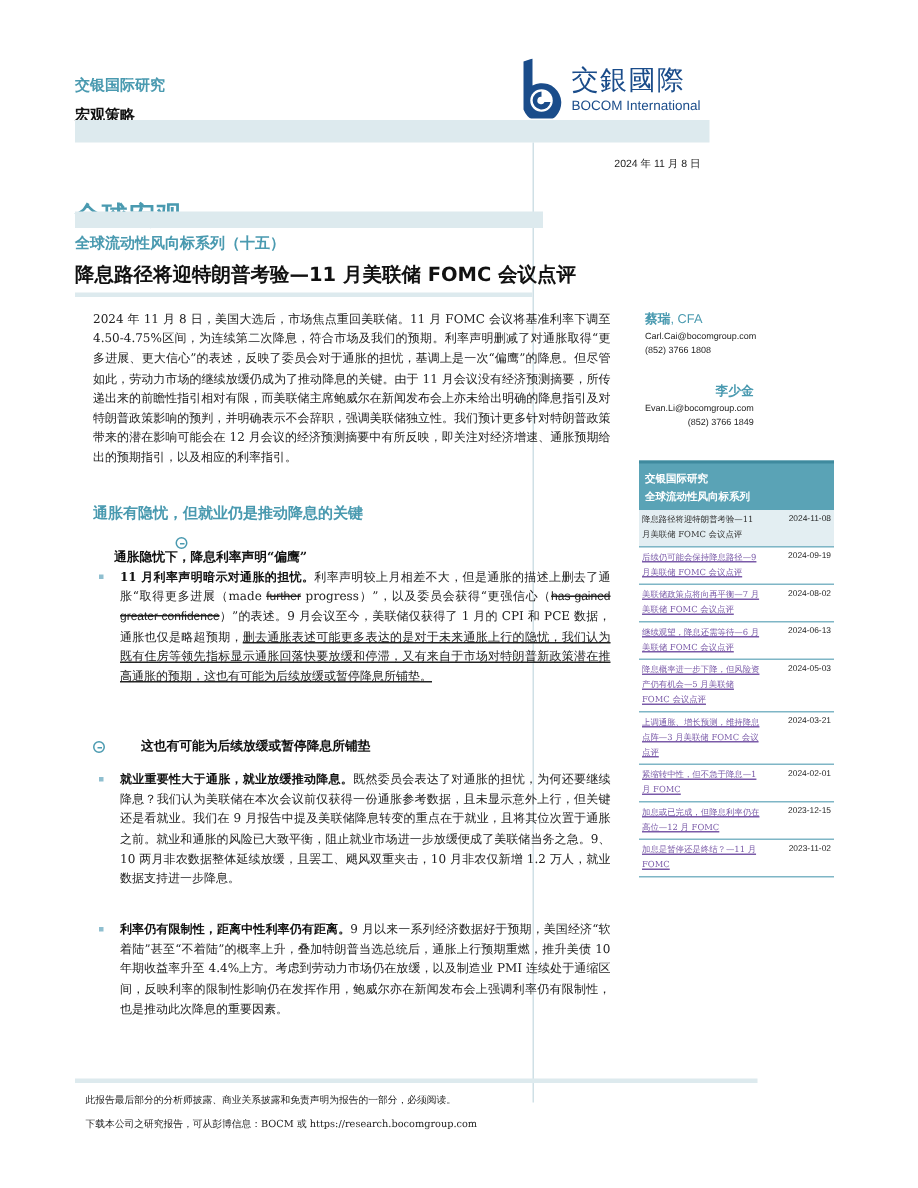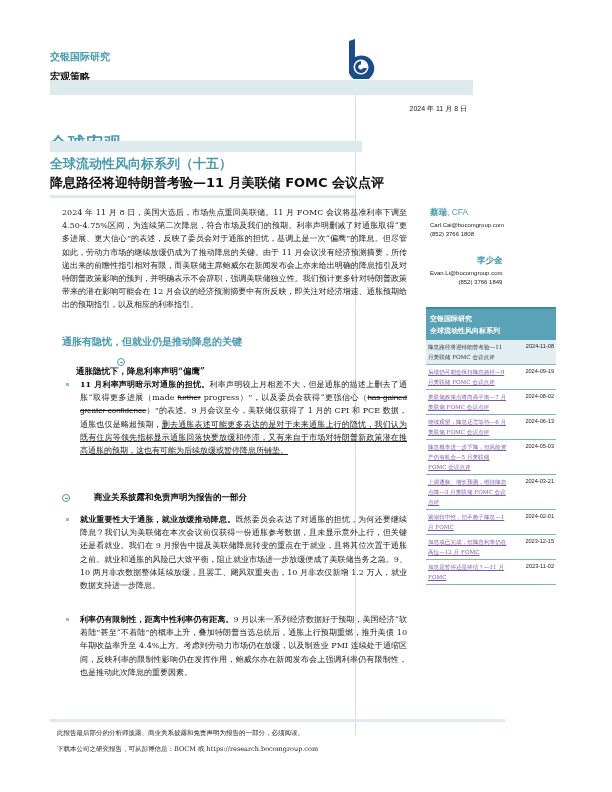--- a/index.html
+++ b/index.html
@@ -16,21 +16,21 @@
   .logo-cn { font-size: 18px; color: #1a4c8a; font-family: "DejaVu Sans", sans-serif; letter-spacing: 1px; line-height: 20px; }
   .logo-en { font-size: 9px; color: #1a4c8a; font-family: "Liberation Sans", sans-serif; margin-top: 1px; }
 
   .top-band { position: absolute; left: 50px; top: 80px; width: 423px; height: 15px; background: #ddeaee; }
 
   .date-box { position: absolute; left: 355px; top: 95px; width: 118px; height: 640px; border-left: 1px solid #cfe0e6; }
   .date { position: absolute; right: 6px; top: 9px; font-size: 7px; color: #222; font-family: "Liberation Sans", sans-serif; }
 
   .section-head { position: absolute; left: 50px; top: 132px; font-size: 17px; font-weight: bold; color: #4a9ab0; font-family: "DejaVu Serif", serif; letter-spacing: 1px; }
   .section-band { position: absolute; left: 50px; top: 141px; width: 312px; height: 11px; background: #ddeaee; }
-  .series-title { position: absolute; left: 50px; top: 155px; font-size: 13px; font-weight: bold; color: #4a9ab0; font-family: "DejaVu Serif", serif; }
+  .series-title { position: absolute; left: 50px; top: 155px; font-size: 10px; font-weight: bold; color: #4a9ab0; font-family: "DejaVu Serif", serif; }
   .main-title { position: absolute; left: 50px; top: 174px; font-size: 13px; font-weight: bold; color: #111; font-family: "DejaVu Sans", sans-serif; white-space: nowrap; }
   .title-rule { position: absolute; left: 50px; top: 195px; width: 305px; height: 3px; background: #ddeaee; }
 
   .body-col { position: absolute; left: 62px; top: 206px; width: 345px; }
   .intro { font-size: 8px; line-height: 13.2px; text-align: justify; color: #222; }
 
   .h2 { position: absolute; left: 62px; top: 335px; font-size: 10px; font-weight: bold; color: #4a9ab0; }
   .h3 { position: absolute; font-size: 8.5px; font-weight: bold; color: #111; display: flex; align-items: center; }
   .h3 .circ { width: 8px; height: 8px; border: 1px solid #4a9ab0; border-radius: 50%; margin-right: 10px; position: relative; left: -14px; display:inline-block;}
   .h3 .circ::after { content:""; position:absolute; left:1.5px; top:2.5px; width:3px; height:1px; background:#4a9ab0; }
@@ -65,20 +65,24 @@
   <div class="brand-name">交银国际研究</div>
   <div class="brand-sub">宏观策略</div>
 </div>
 
 <div class="logo">
   <svg class="logo-mark" viewBox="0 0 32 40">
     <path d="M6 2 L12 0 L12 18 A13 13 0 1 1 6 34 Z" fill="#1a4c8a"></path>
     <circle cx="18" cy="28" r="7.5" fill="#ffffff"></circle>
     <path d="M18 22 A6 6 0 1 0 24 29 L20 29 A2.5 2.5 0 1 1 18 25.5 Z" fill="#1a4c8a"></path>
   </svg>
+  <div class="logo-text">
+    <div class="logo-cn">交銀國際</div>
+    <div class="logo-en">BOCOM International</div>
+  </div>
 </div>
 
 <div class="top-band"></div>
 <div class="date-box">
   <div class="date">2024 年 11 月 8 日</div>
 </div>
 
 <div class="section-head">全球宏观</div>
 <div class="section-band"></div>
 <div class="series-title">全球流动性风向标系列（十五）</div>
@@ -96,21 +100,21 @@
   <span>通胀隐忧下，降息利率声明“偏鹰”</span>
 </div>
 
 <div class="bullet" style="top:378px;">
   <span class="dot"></span>
   <b>11 月利率声明暗示对通胀的担忧。</b><span>利率声明较上月相差不大，但是通胀的描述上删去了通胀“取得更多进展（made </span><span class="s">further</span><span> progress）”，以及委员会获得“更强信心（</span><span class="s">has gained greater confidence</span><span>）”的表述。9 月会议至今，美联储仅获得了 1 月的 CPI 和 PCE 数据，通胀也仅是略超预期，</span><span class="u">删去通胀表述可能更多表达的是对于未来通胀上行的隐忧，我们认为既有住房等领先指标显示通胀回落快要放缓和停滞，又有来自于市场对特朗普新政策潜在推高通胀的预期，这也有可能为后续放缓或暂停降息所铺垫。</span>
 </div>
 
 <div class="h3" style="left:76px; top:492px;">
   <span class="circ"></span>
-  <span>商业关系披露和免责声明为报告的一部分</span>
+  <span>这也有可能为后续放缓或暂停降息所铺垫</span>
 </div>
 
 <div class="bullet" style="top:513px;">
   <span class="dot"></span>
   <b>就业重要性大于通胀，就业放缓推动降息。</b><span>既然委员会表达了对通胀的担忧，为何还要继续降息？我们认为美联储在本次会议前仅获得一份通胀参考数据，且未显示意外上行，但关键还是看就业。我们在 9 月报告中提及美联储降息转变的重点在于就业，且将其位次置于通胀之前。就业和通胀的风险已大致平衡，阻止就业市场进一步放缓便成了美联储当务之急。9、10 两月非农数据整体延续放缓，且罢工、飓风双重夹击，10 月非农仅新增 1.2 万人，就业数据支持进一步降息。</span>
 </div>
 
 <div class="bullet" style="top:613px;">
   <span class="dot"></span>
   <b>利率仍有限制性，距离中性利率仍有距离。</b><span>9 月以来一系列经济数据好于预期，美国经济“软着陆”甚至“不着陆”的概率上升，叠加特朗普当选总统后，通胀上行预期重燃，推升美债 10 年期收益率升至 4.4%上方。考虑到劳动力市场仍在放缓，以及制造业 PMI 连续处于通缩区间，反映利率的限制性影响仍在发挥作用，鲍威尔亦在新闻发布会上强调利率仍有限制性，也是推动此次降息的重要因素。</span>

